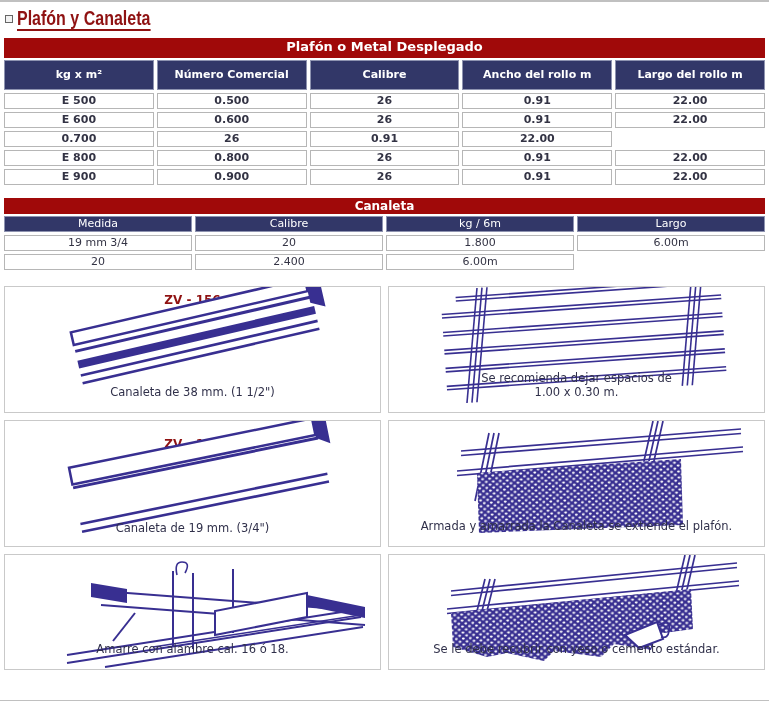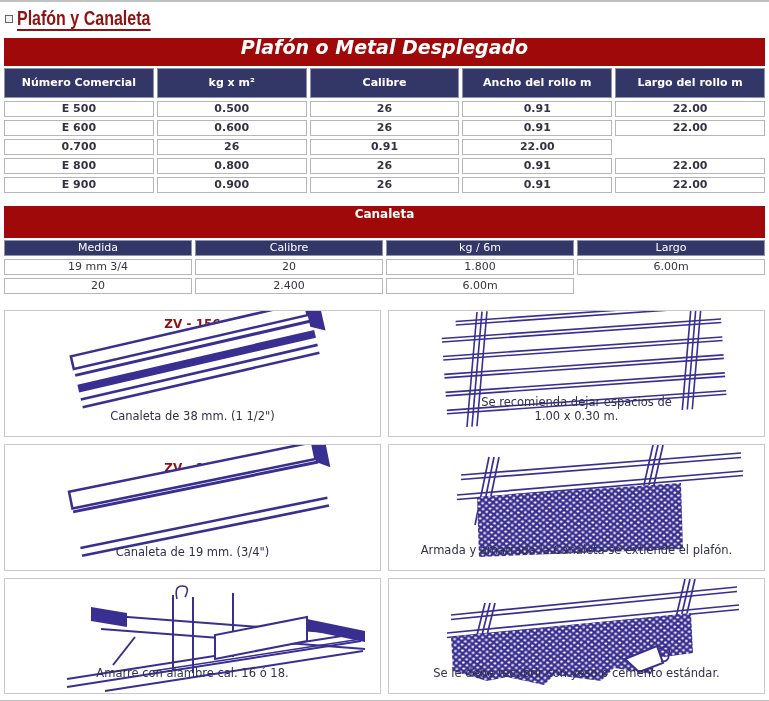--- a/index.html
+++ b/index.html
@@ -20,22 +20,22 @@
   .bullet{position:absolute;left:1px;top:7px;width:6px;height:6px;border:1px solid #666;background:#f2f2f2;}
   .page-title{
     display:inline-block;font-family:"Liberation Sans",sans-serif;font-weight:bold;
     font-size:20px;line-height:20px;color:var(--red-dark);
     border-bottom:2px solid var(--red-dark);padding-bottom:1px;
     transform:scaleX(0.8);transform-origin:0 50%;white-space:nowrap;
   }
 
   
   .bar{background:var(--red);color:#fff;text-align:center;font-weight:bold;}
-  .t1 .bar{height:28px;line-height:18px;font-size:19px;font-style:italic;}
-  .t2 .bar{height:32px;line-height:16px;font-size:12px;}
+  .t1 .bar{height:20px;line-height:18px;font-size:13px;}
+  .t2 .bar{height:16px;line-height:16px;font-size:12px;}
   .grid5{display:grid;grid-template-columns:repeat(5,1fr);gap:3px;margin-top:2px;}
   .grid4{display:grid;grid-template-columns:repeat(4,1fr);gap:3px;margin-top:2px;}
   .row{margin-top:3px;border-radius:8px;}
   .hcell{
     background:var(--navy);color:#fff;text-align:center;
     display:flex;align-items:center;justify-content:center;
     border:1px solid #8e93b0;line-height:1.25;
   }
   .t1 .hcell{height:28px;font-size:11px;font-weight:bold;}
   .t2 .hcell{height:14px;font-size:11px;font-weight:normal;}
@@ -60,22 +60,22 @@
 <div class="content">
 
   <div class="header">
     <span class="bullet"></span>
     <span class="page-title">Plafón y Canaleta</span>
   </div>
 
   <div class="t1">
     <div class="bar">Plafón o Metal Desplegado</div>
     <div class="grid5">
+      <div class="hcell">kg x m²</div>
       <div class="hcell">Número Comercial</div>
-      <div class="hcell">kg x m²</div>
       <div class="hcell">Calibre</div>
       <div class="hcell">Ancho del rollo m</div>
       <div class="hcell">Largo del rollo m</div>
     </div>
     <div class="grid5 row">
       <div class="dcell">E 500</div>
       <div class="dcell">0.500</div>
       <div class="dcell">26</div>
       <div class="dcell">0.91</div>
       <div class="dcell">22.00</div>

